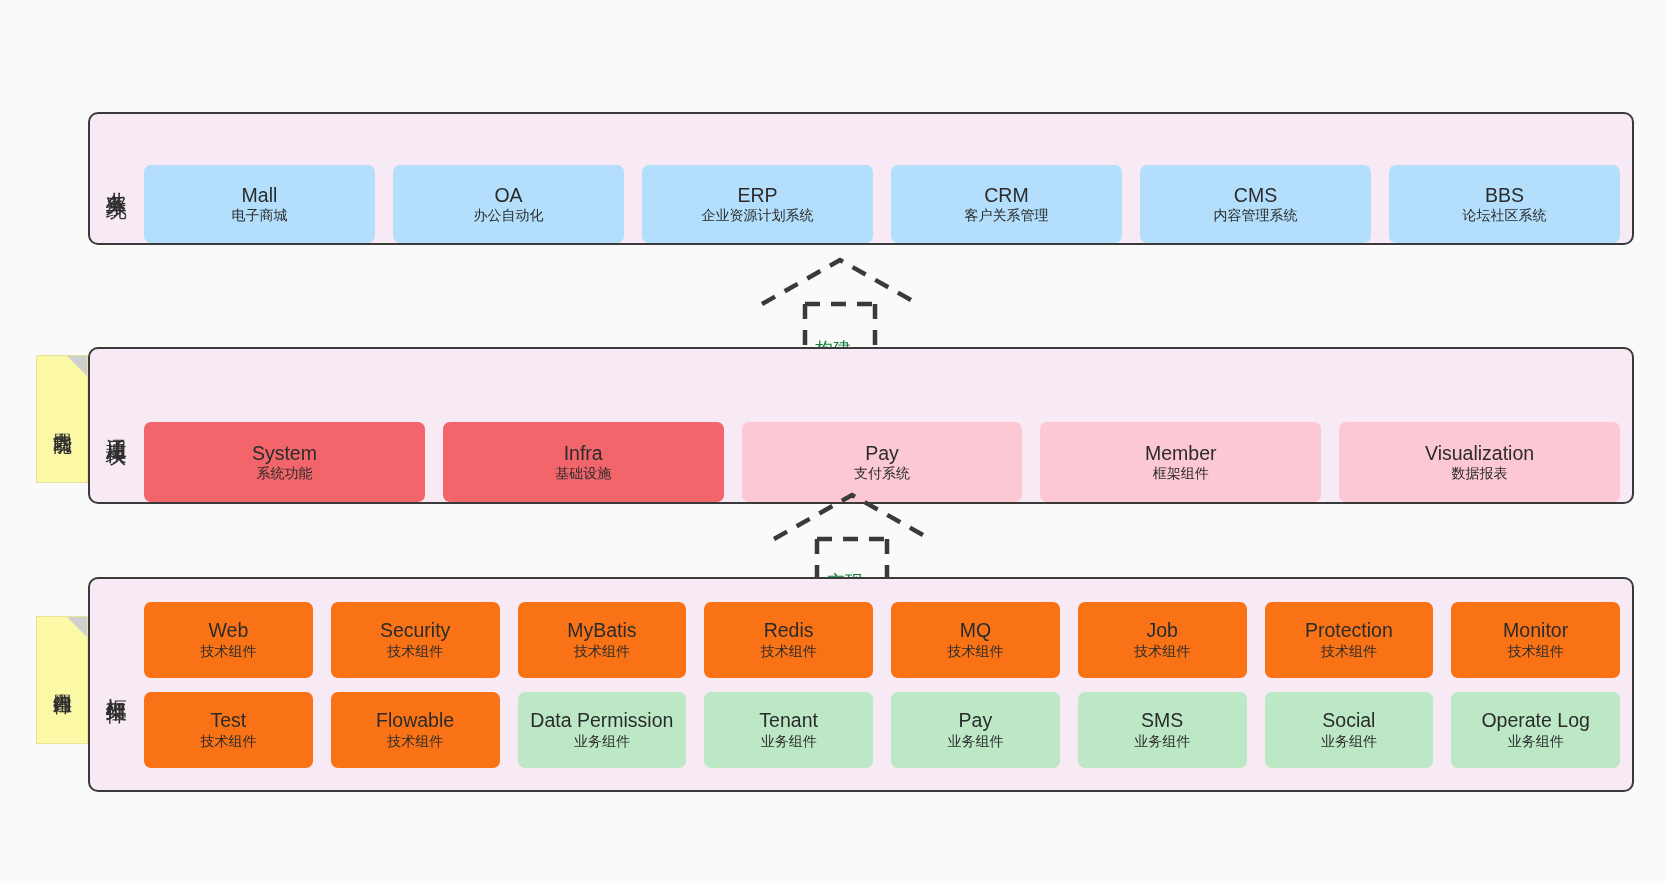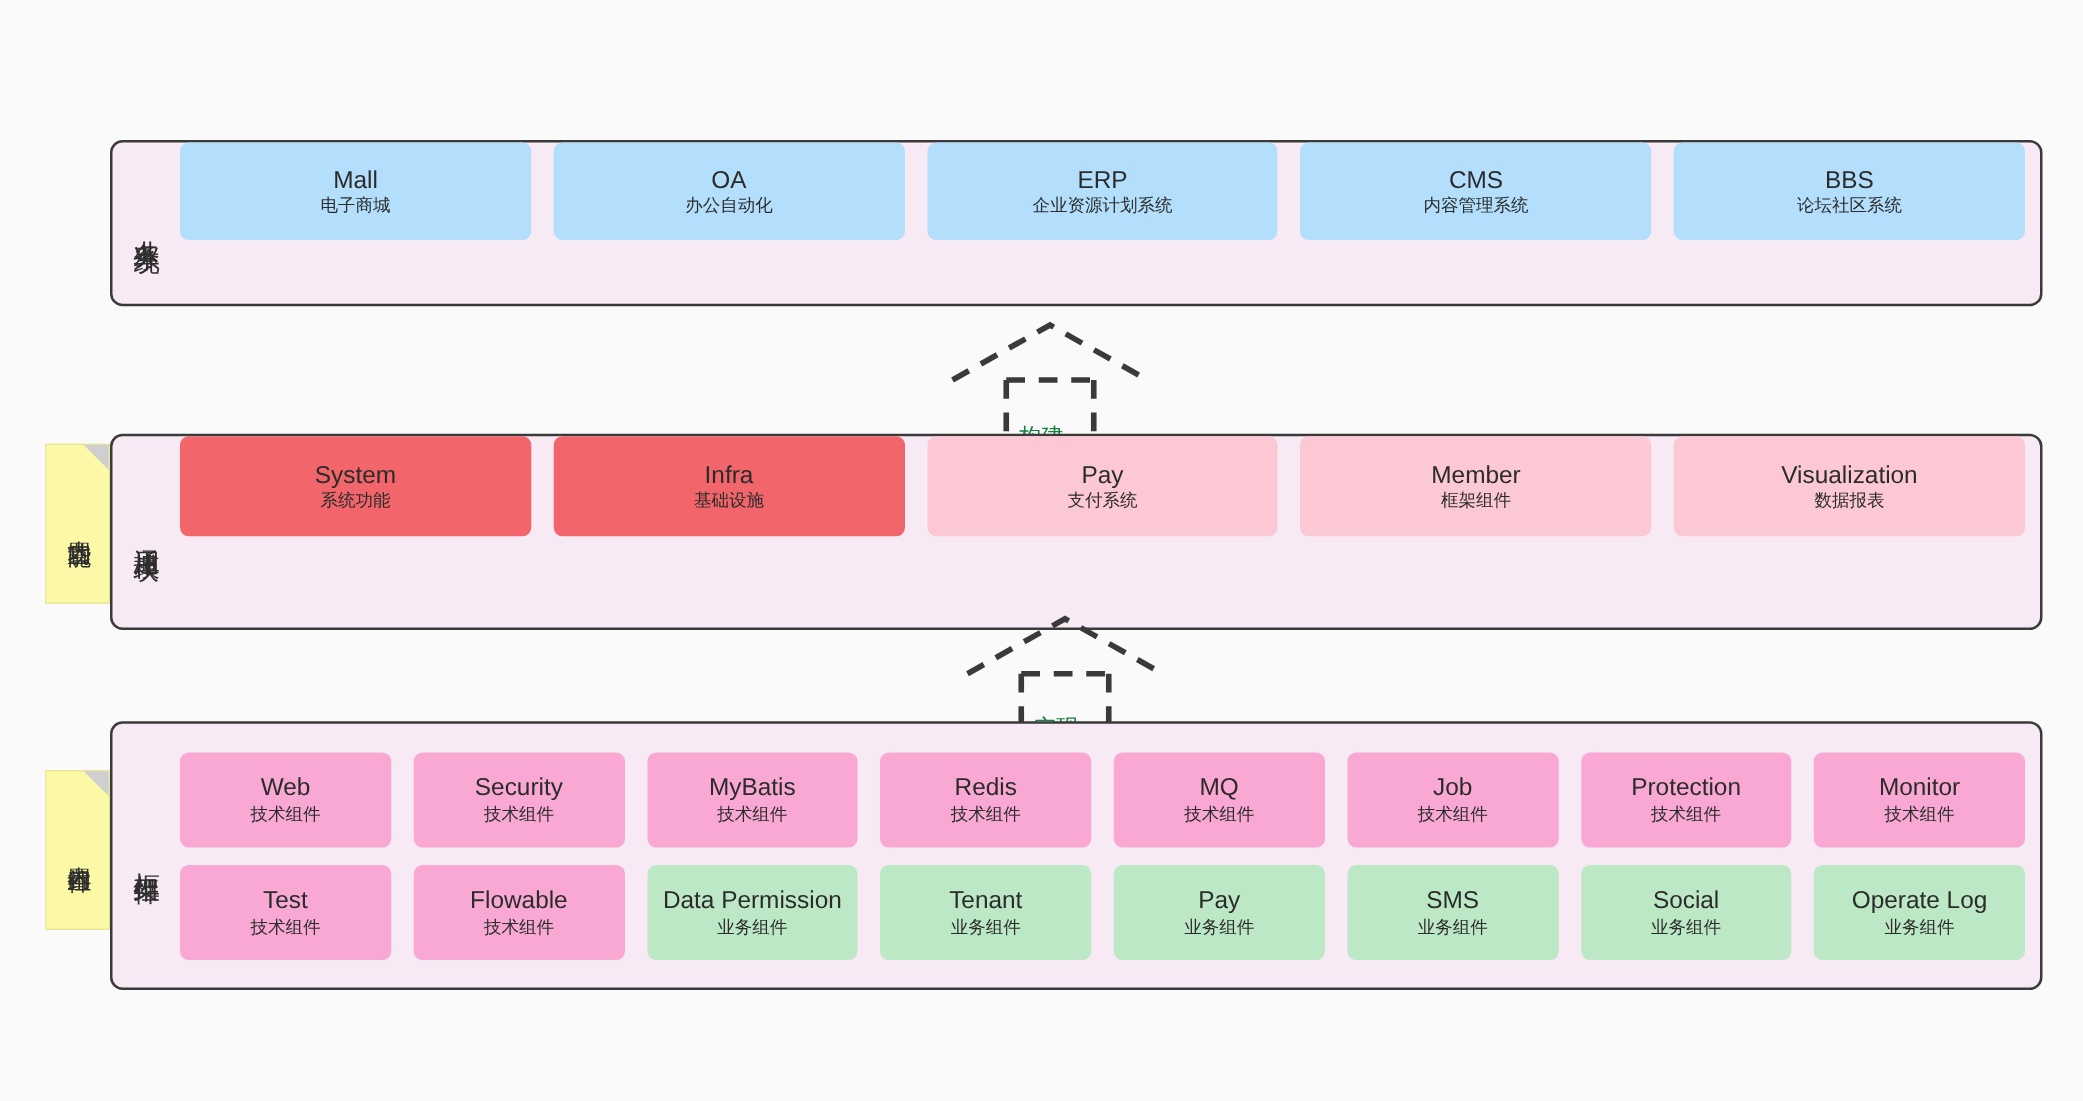--- a/index.html
+++ b/index.html
@@ -68,38 +68,38 @@
     line-height: 1.22;
     color: #2b2b2b;
     padding: 4px 6px;
     user-select: none;
   }
   .card .t2 { font-size: 14px; }
 
   .c-blue   { background: #b3dffc; }
   .c-red    { background: #f1656b; }
   .c-pink   { background: #fcc8d4; }
-  .c-green  { background: #f9a8d4; }
+  .c-green  { background: #f97316; }
   .c-green-l{ background: #bde8c6; }
 
   
   #layer-business  { left: 88px;  top: 112px; width: 1546px; height: 133px; }
   #layer-common    { left: 88px;  top: 347px; width: 1546px; height: 157px; }
   #layer-framework { left: 88px;  top: 577px; width: 1546px; height: 215px; }
 
   #layer-business .layer-body  { padding-left: 2px; }
   #layer-common .layer-body    { padding-left: 2px; }
   #layer-framework .layer-body { padding-left: 2px; }
 
   #layer-business .row  { height: 78px; flex: 0 0 78px; }
   #layer-common .row    { height: 80px; flex: 0 0 80px; }
   #layer-framework .row { height: 76px; flex: 0 0 76px; }
 
   #layer-business .layer-body,
-  #layer-common .layer-body { justify-content: flex-start; }
+  #layer-common .layer-body { justify-content: flex-end; }
   #layer-framework .layer-body { justify-content: center; gap: 0; }
 
   
   .note {
     position: absolute;
     width: 52px;
     background: #fbf8a6;
     border: 1px solid #e8e49a;
     display: flex;
     align-items: center;
@@ -158,20 +158,24 @@
         </div>
         <div class="card c-blue">
           <div class="t1">OA</div>
           <div class="t2">办公自动化</div>
         </div>
         <div class="card c-blue">
           <div class="t1">ERP</div>
           <div class="t2">企业资源计划系统</div>
         </div>
         <div class="card c-blue">
+          <div class="t1">CRM</div>
+          <div class="t2">客户关系管理</div>
+        </div>
+        <div class="card c-blue">
           <div class="t1">CMS</div>
           <div class="t2">内容管理系统</div>
         </div>
         <div class="card c-blue">
           <div class="t1">BBS</div>
           <div class="t2">论坛社区系统</div>
         </div>
       </div>
     </div>
   </div>

